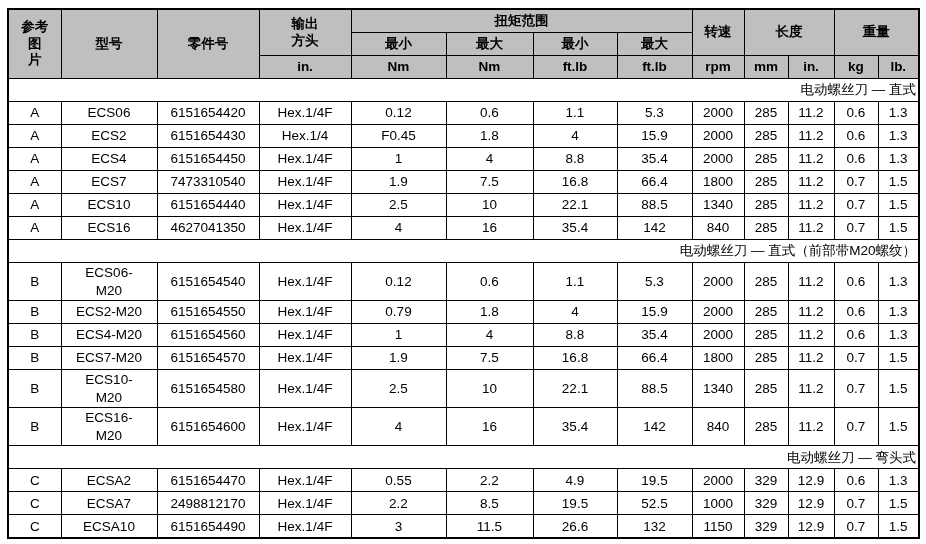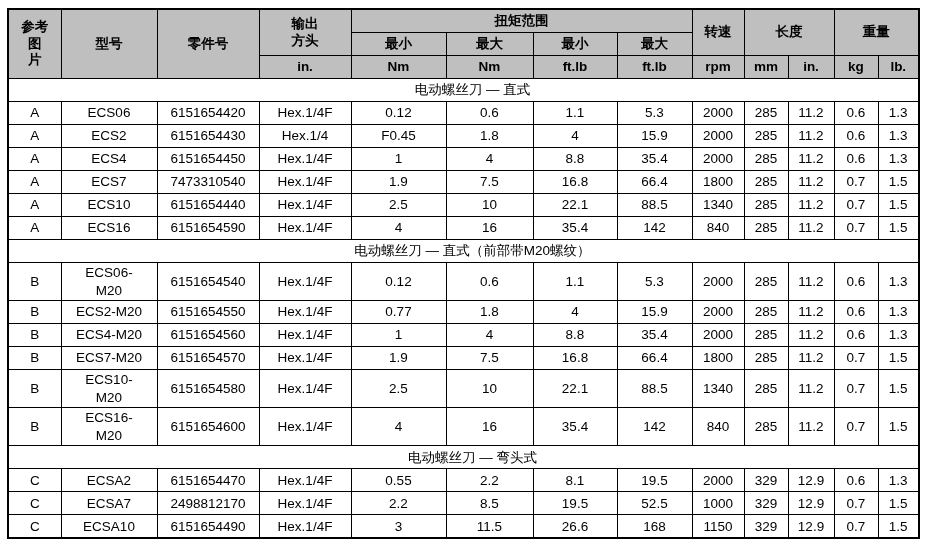--- a/index.html
+++ b/index.html
@@ -30,21 +30,21 @@
     font-weight: bold;
     height: 20px;
     line-height: 1.25;
   }
   td {
     background: var(--row-bg, #fff);
     height: 20px;
     line-height: 1.3;
   }
   td.section-title {
-    text-align: center;
+    text-align: right;
     padding-left: 20px;
     font-weight: normal;
   }
 </style>
 </head>
 <body>
 
 <div class="page">
   <table class="spec">
     <colgroup>
@@ -170,21 +170,21 @@
           <td>88.5</td>
           <td>1340</td>
           <td>285</td>
           <td>11.2</td>
           <td>0.7</td>
           <td>1.5</td>
         </tr>
         <tr>
           <td>A</td>
           <td>ECS16</td>
-          <td>6151654590</td>
+          <td>4627041350</td>
           <td>Hex.1/4F</td>
           <td>4</td>
           <td>16</td>
           <td>35.4</td>
           <td>142</td>
           <td>840</td>
           <td>285</td>
           <td>11.2</td>
           <td>0.7</td>
           <td>1.5</td>
@@ -206,21 +206,21 @@
           <td>285</td>
           <td>11.2</td>
           <td>0.6</td>
           <td>1.3</td>
         </tr>
         <tr>
           <td>B</td>
           <td>ECS2-M20</td>
           <td>6151654550</td>
           <td>Hex.1/4F</td>
-          <td>0.77</td>
+          <td>0.79</td>
           <td>1.8</td>
           <td>4</td>
           <td>15.9</td>
           <td>2000</td>
           <td>285</td>
           <td>11.2</td>
           <td>0.6</td>
           <td>1.3</td>
         </tr>
         <tr>
@@ -288,21 +288,21 @@
         <tr>
           <td colspan="13" class="section-title">电动螺丝刀 — 弯头式</td>
         </tr>
         <tr>
           <td>C</td>
           <td>ECSA2</td>
           <td>6151654470</td>
           <td>Hex.1/4F</td>
           <td>0.55</td>
           <td>2.2</td>
-          <td>8.1</td>
+          <td>4.9</td>
           <td>19.5</td>
           <td>2000</td>
           <td>329</td>
           <td>12.9</td>
           <td>0.6</td>
           <td>1.3</td>
         </tr>
         <tr>
           <td>C</td>
           <td>ECSA7</td>
@@ -319,21 +319,21 @@
           <td>1.5</td>
         </tr>
         <tr>
           <td>C</td>
           <td>ECSA10</td>
           <td>6151654490</td>
           <td>Hex.1/4F</td>
           <td>3</td>
           <td>11.5</td>
           <td>26.6</td>
-          <td>168</td>
+          <td>132</td>
           <td>1150</td>
           <td>329</td>
           <td>12.9</td>
           <td>0.7</td>
           <td>1.5</td>
         </tr>
       </tbody>
   </table>
 </div>
 

